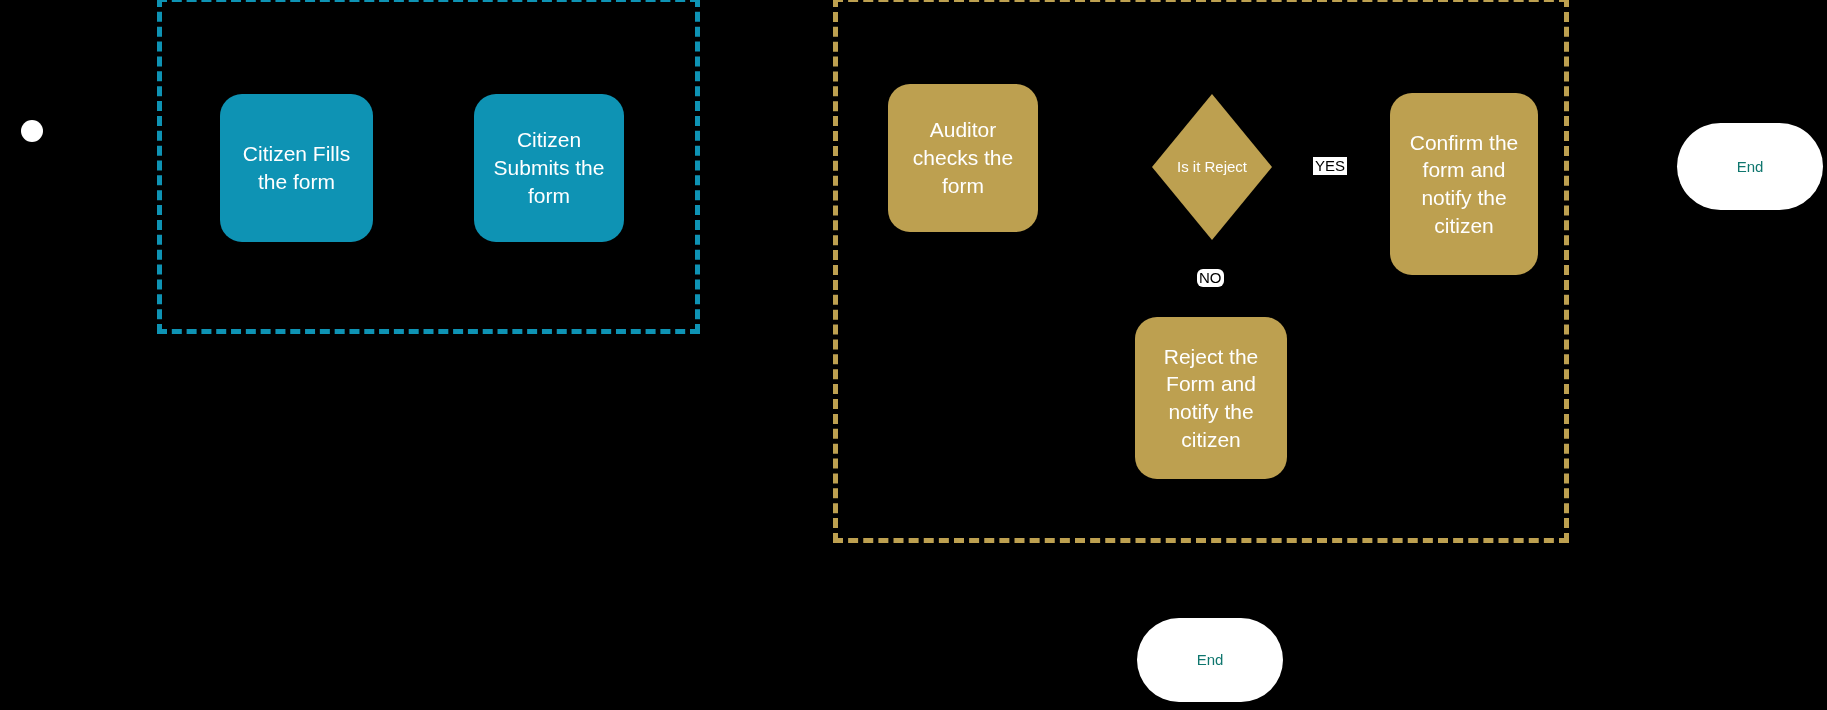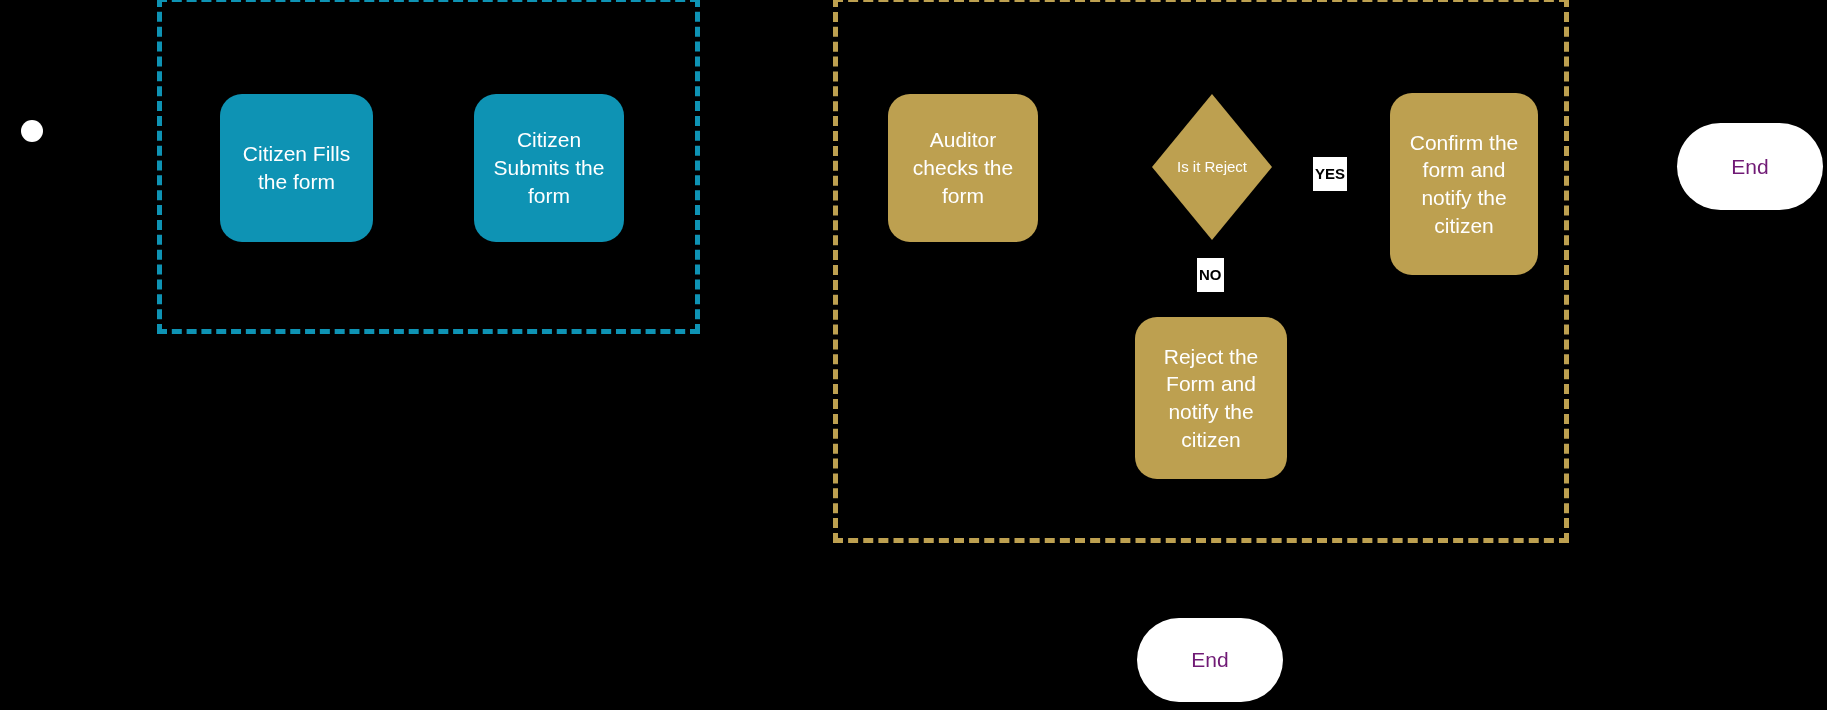--- a/index.html
+++ b/index.html
@@ -45,51 +45,50 @@
   .node.teal { background: #0E93B4; }
   .node.gold { background: #BDA050; }
   .n-start {
     position: absolute;
     left: 21px; top: 120px; width: 22px; height: 22px;
     border-radius: 50%;
     background: #FFFFFF;
   }
   .n-fill    { left: 220px;  top: 94px;  width: 153px; height: 148px; }
   .n-submit  { left: 474px;  top: 94px;  width: 150px; height: 148px; }
-  .n-auditor { left: 888px;  top: 94px;  width: 150px; height: 148px; }
+  .n-auditor { left: 888px;  top: 84px;  width: 150px; height: 148px; }
   .n-diamond {
     left: 1152px; top: 94px; width: 120px; height: 146px;
     border-radius: 0;
     clip-path: polygon(50% 0, 100% 50%, 50% 100%, 0 50%);
     font-size: 15px;
     line-height: 1.1;
   }
   .n-confirm { left: 1390px; top: 93px;  width: 148px; height: 182px; }
   .n-reject  { left: 1135px; top: 317px; width: 152px; height: 162px; }
   .terminal {
     background: #FFFFFF;
-    color: #701a75;
+    color: #0f766e;
     border-radius: 999px;
-    font-size: 21px;
+    font-size: 15px;
   }
   .n-end-right  { left: 1677px; top: 123px; width: 146px; height: 87px; }
   .n-end-bottom { left: 1137px; top: 618px; width: 146px; height: 84px; }
   .edge-label {
     position: absolute;
     display: inline-block;
     background: #FFFFFF;
     color: #000000;
     font-size: 15px;
     line-height: 18px;
-    padding: 8px 2px;
+    padding: 0 2px;
     white-space: nowrap;
-    font-weight: bold;
   }
   .el-yes { left: 1313px; top: 157px; }
-  .el-no  { left: 1197px; top: 258px; }
+  .el-no  { left: 1197px; top: 269px; border-radius: 6px; }
 </style>
 </head>
 <body>
 
 <div class="canvas">
 
   <div class="n-start"></div>
 
   <div class="lane lane-citizen"></div>
 

